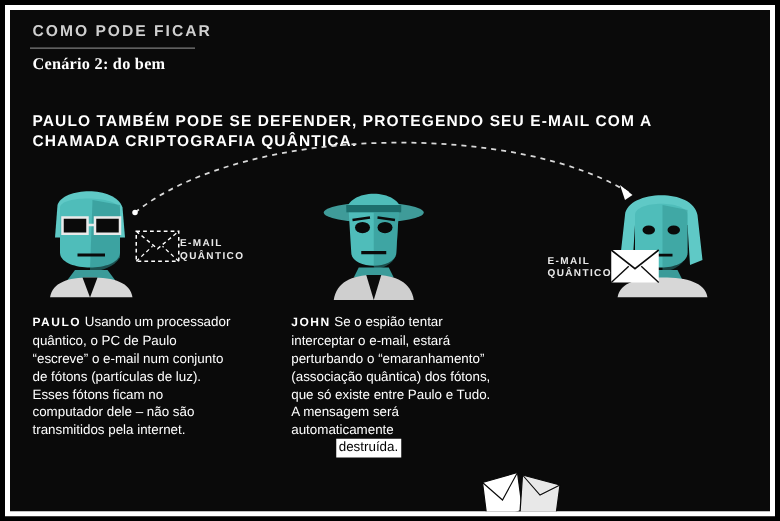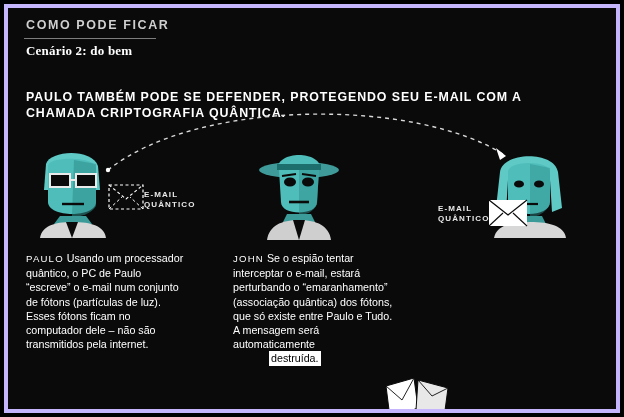--- a/index.html
+++ b/index.html
@@ -5,21 +5,21 @@
   html,body{margin:0;padding:0;}
   body{
     width:624px;height:417px;
     background:#000;
     font-family:"Liberation Sans", sans-serif;
     overflow:hidden;
   }
   #stage{
     position:relative;
     width:624px;height:417px;
-    background:#c4b5fd;
+    background:#ffffff;
     box-sizing:border-box;
     border:4px solid #000;
   }
   .inner{
     position:absolute;
     left:4px;top:4px;right:4px;bottom:4px;
     background:#0a0a0a;
     overflow:hidden;
   }
 
@@ -63,21 +63,21 @@
   }
   .ml-paulo{left:136px;top:182px;}
   .ml-maria{left:430px;top:196px;}
 
   
   .col{
     position:absolute;top:243px;
     font-size:10.7px;line-height:14.2px;color:#ffffff;
   }
   .col .who{
-    font-weight:400;letter-spacing:1.2px;font-size:9.6px;
+    font-weight:700;letter-spacing:1.2px;font-size:9.6px;
     text-transform:uppercase;
     margin-top:29px;
   }
   .c1{left:18px;width:160px;}
   .c2{left:225px;width:165px;}
   .c3{left:452px;width:155px;}
 
   .destruida{
     display:inline-block;
     background:#ffffff;color:#000000;

